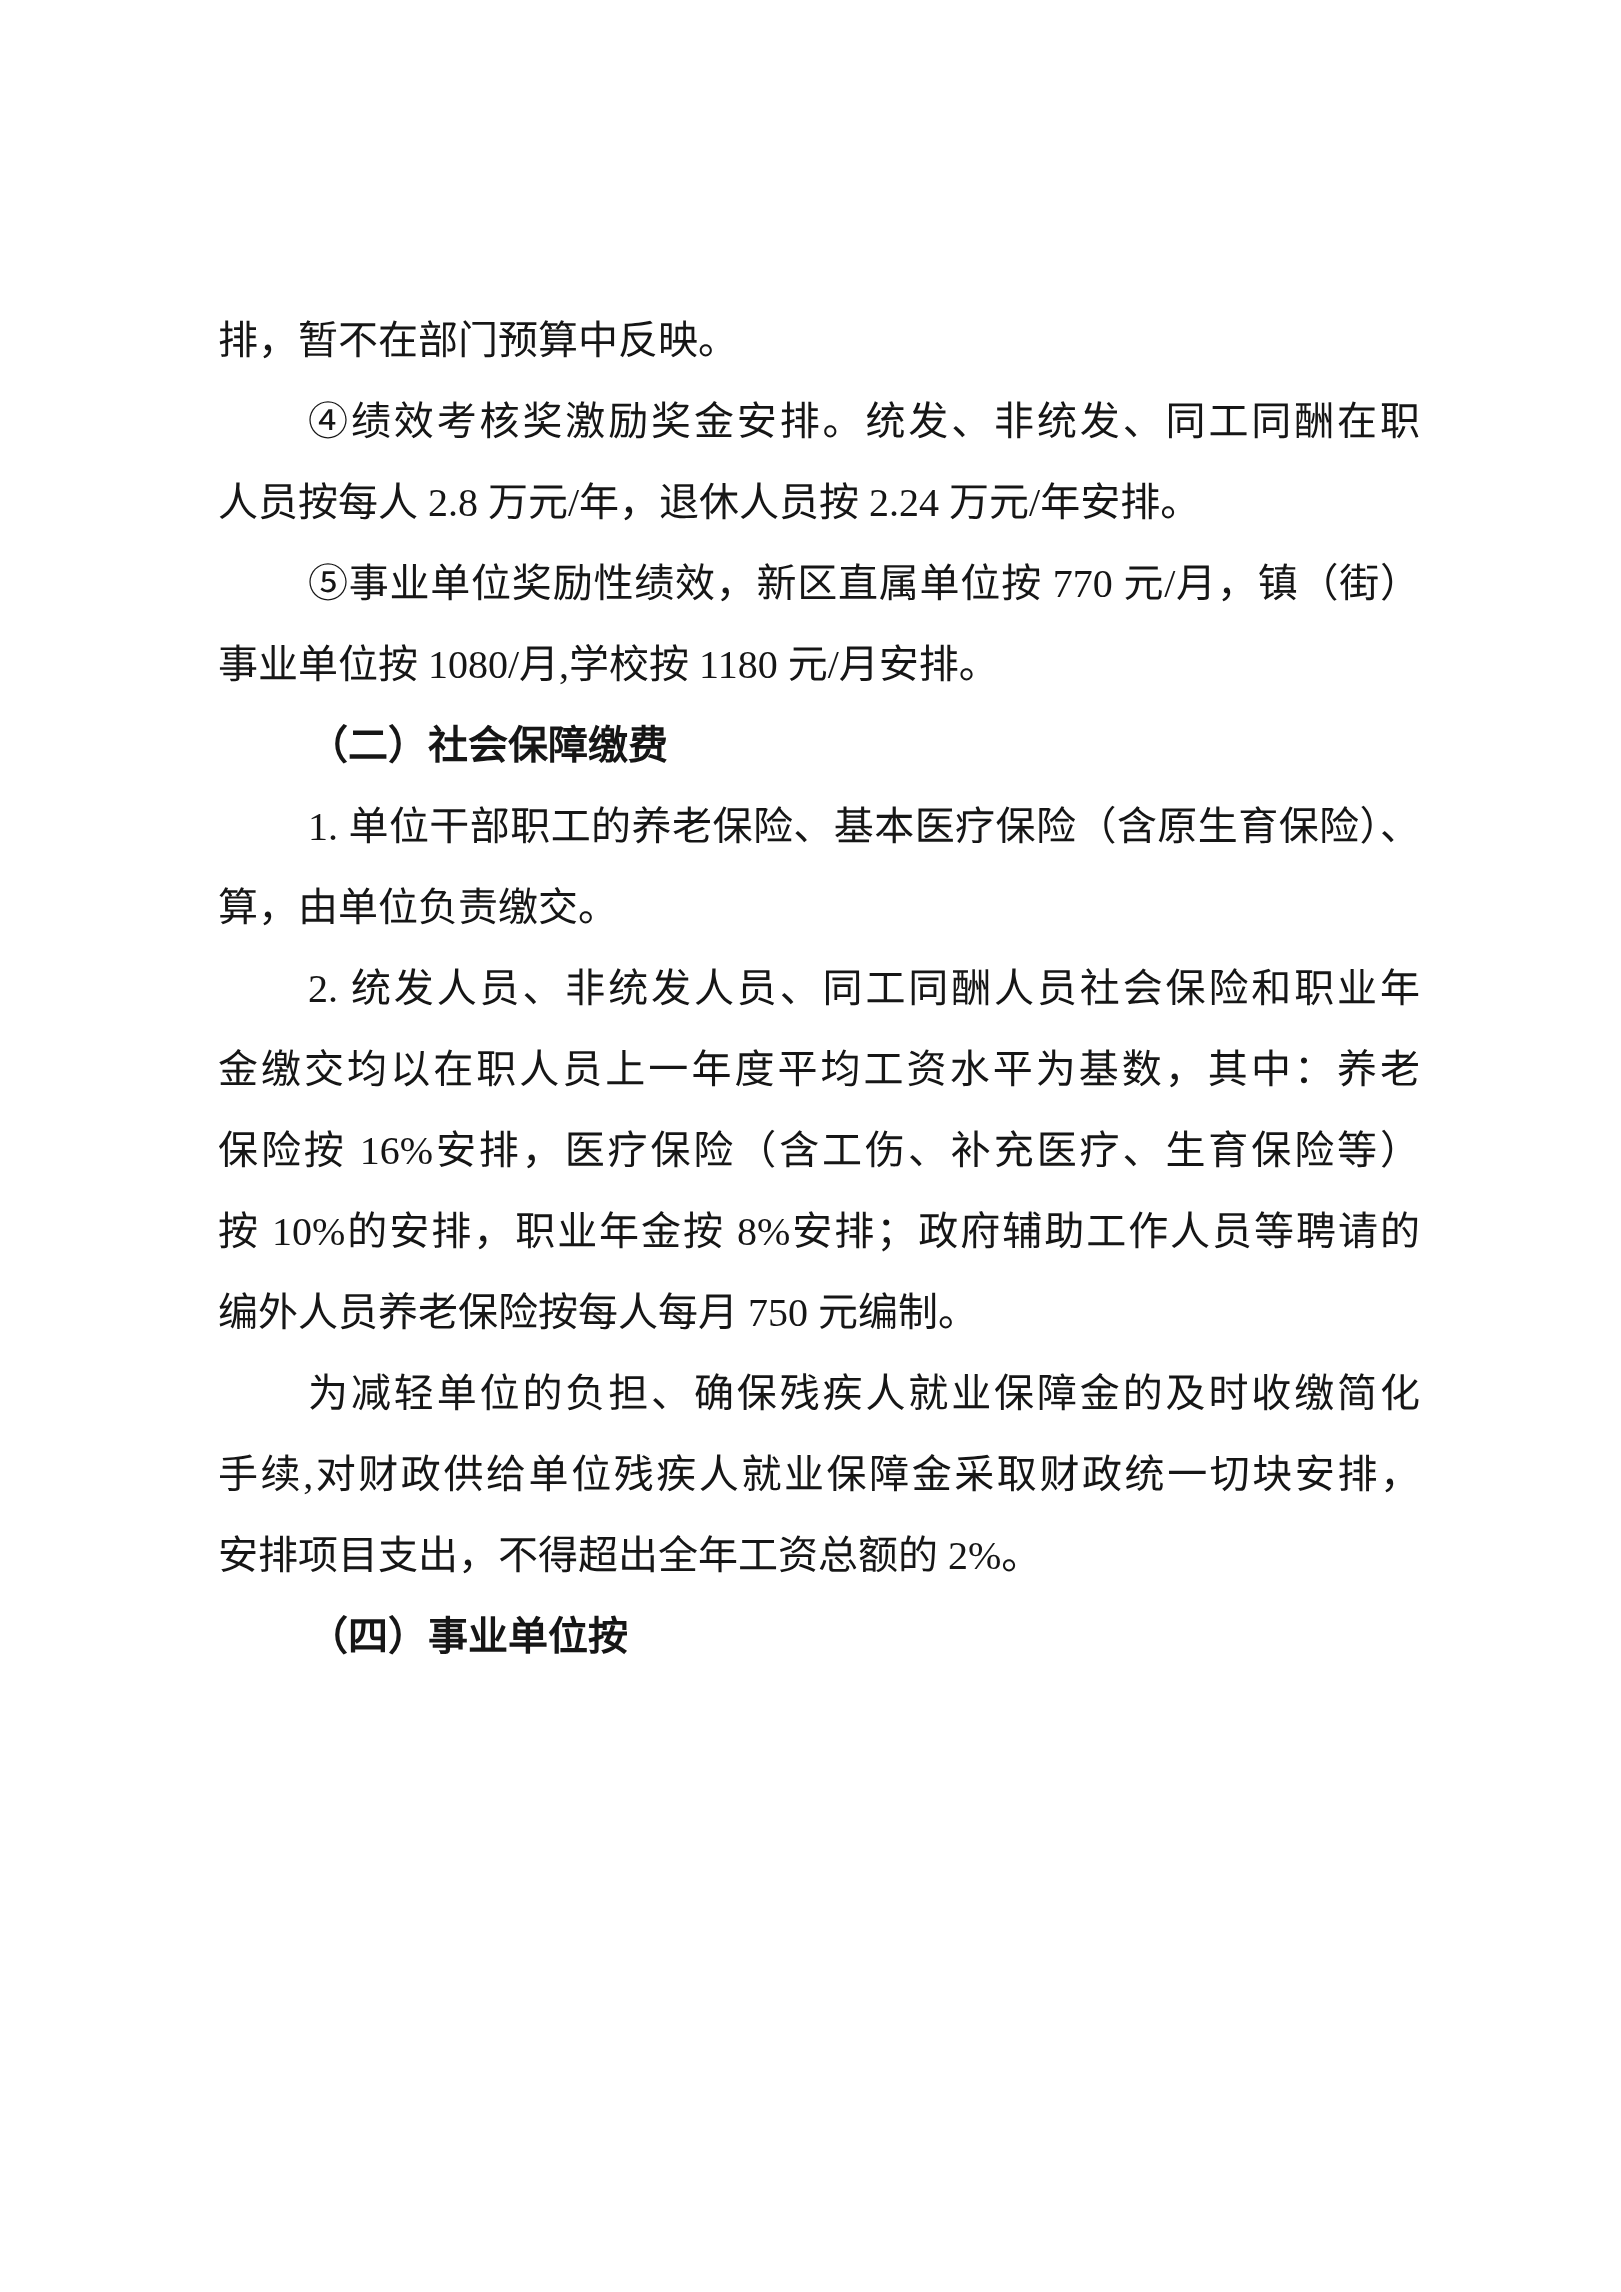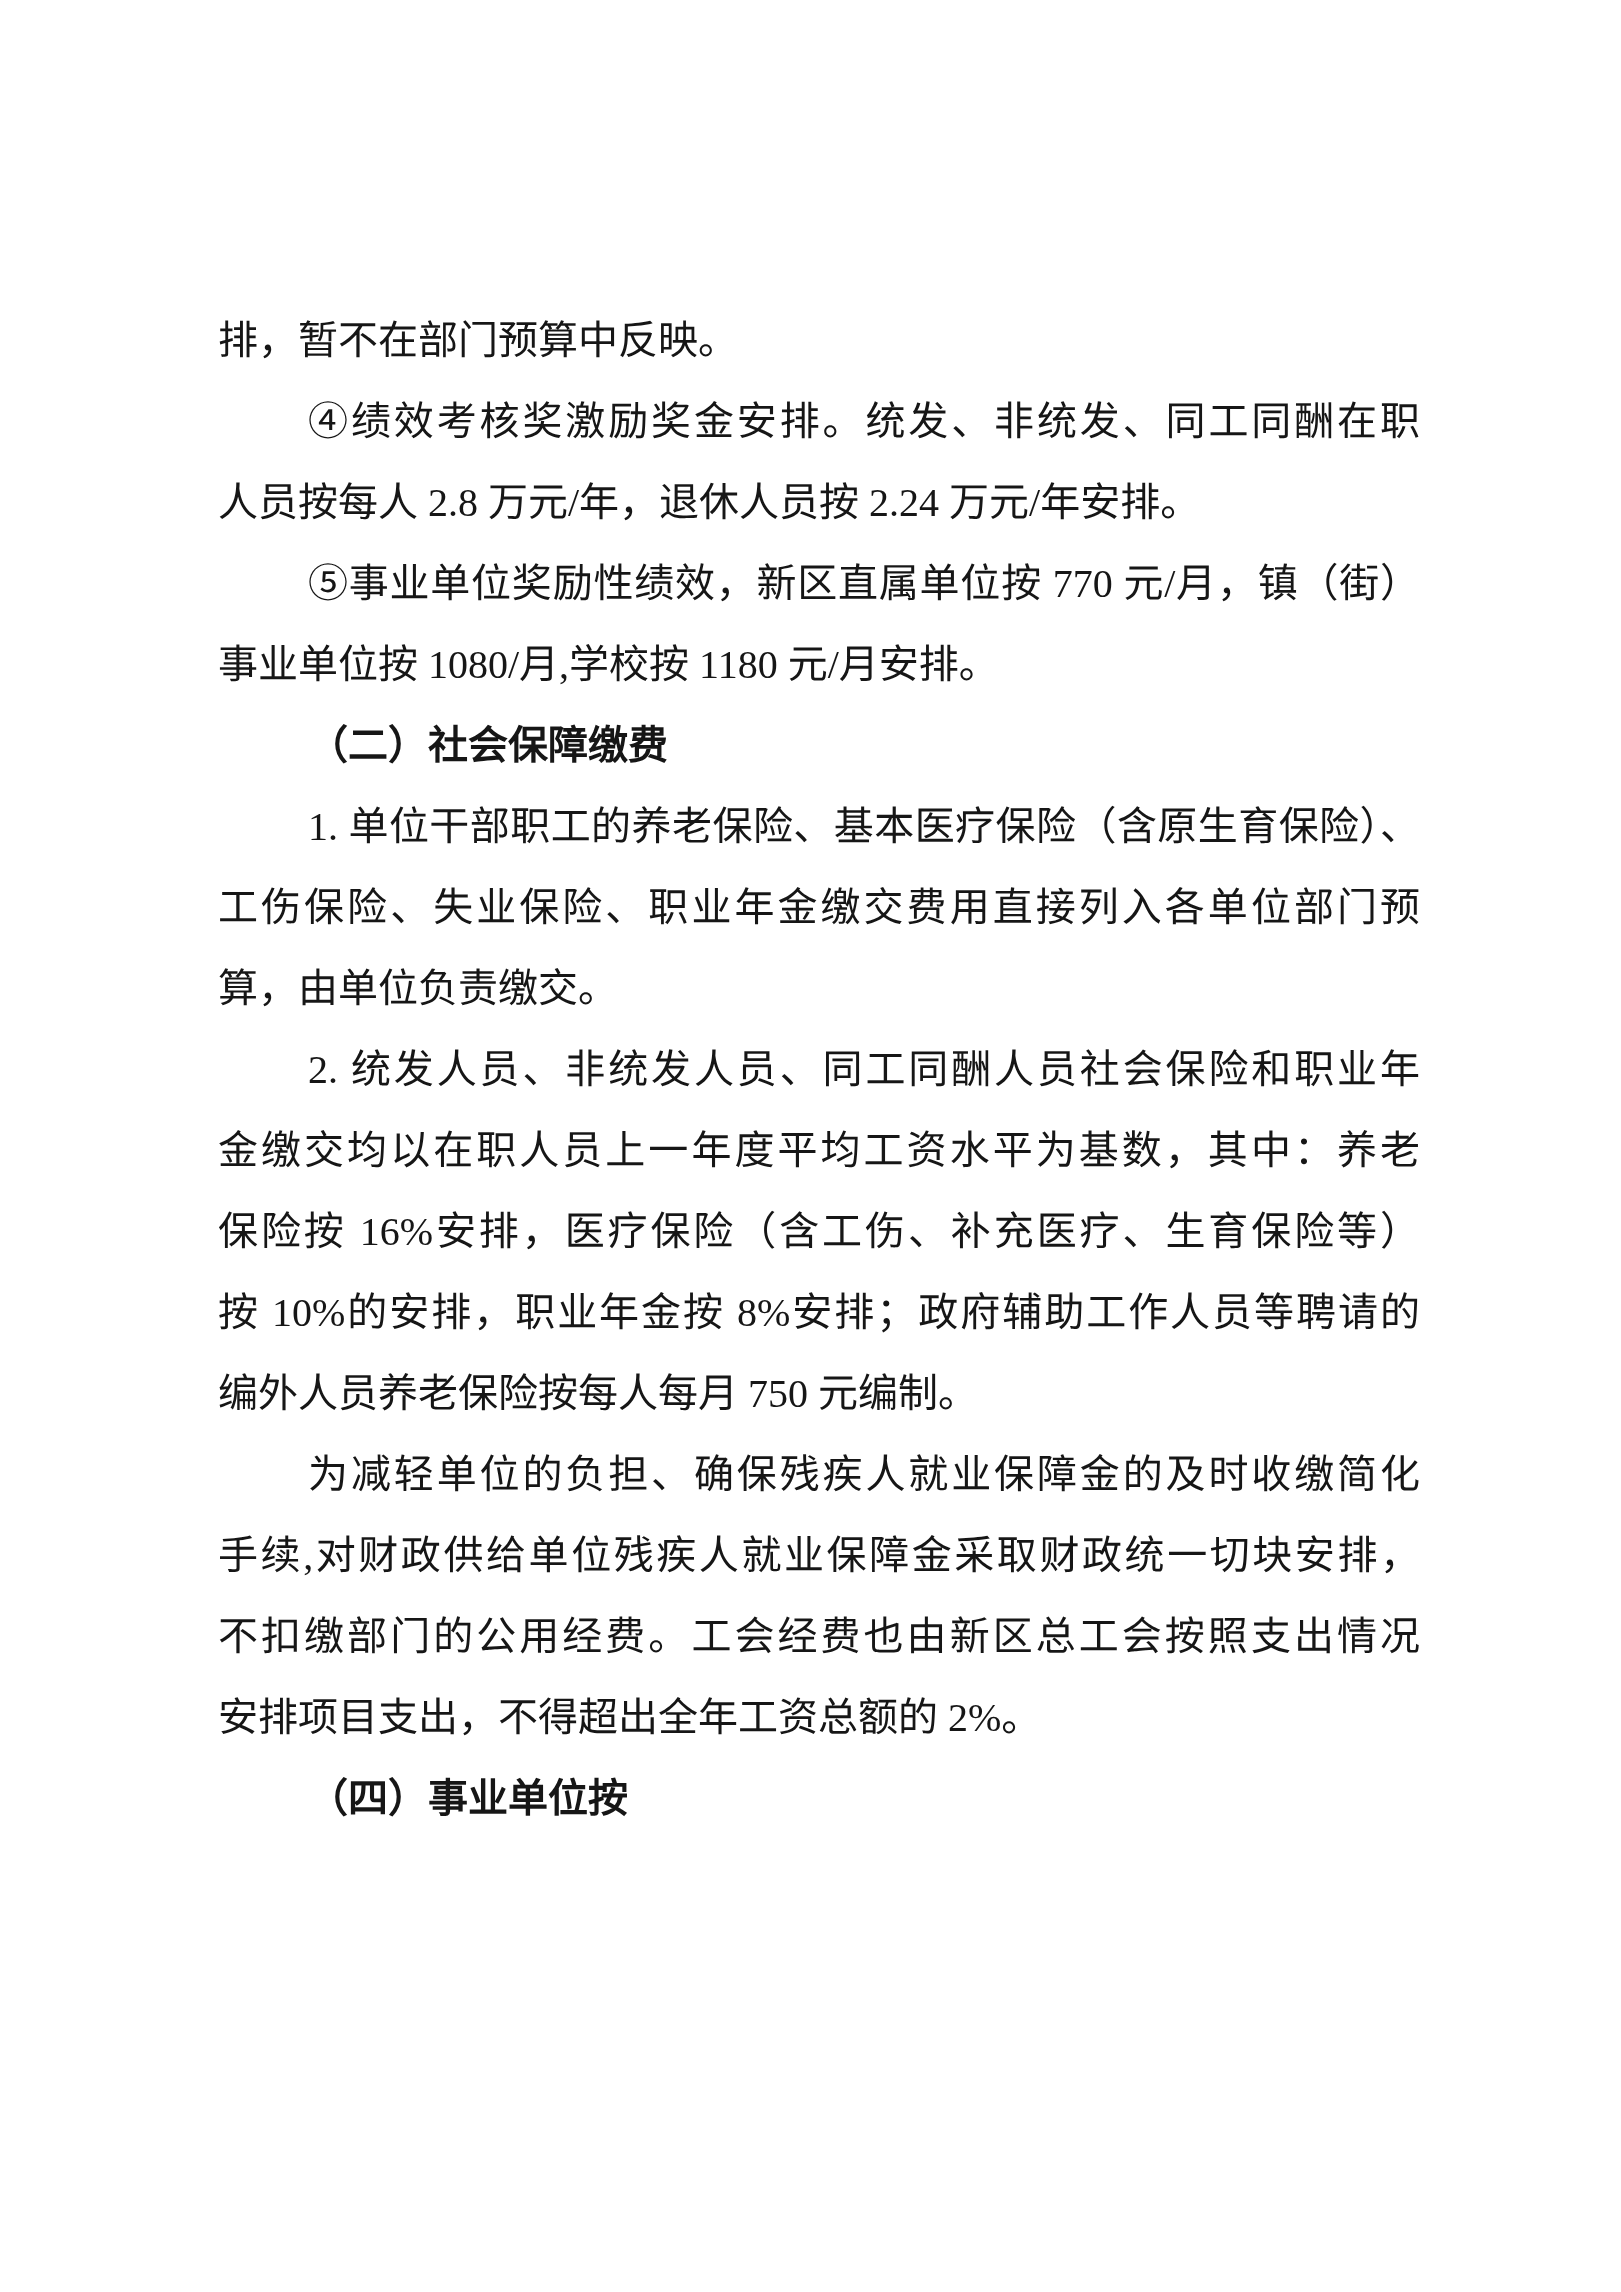--- a/index.html
+++ b/index.html
@@ -47,27 +47,25 @@
 
 <div class="page">
   <div class="content" style="color: rgb(22, 22, 22);">
       <div class="line">排，暂不在部门预算中反映。</div>
       <div class="line indent just">④绩效考核奖激励奖金安排。统发、非统发、同工同酬在职</div>
       <div class="line">人员按每人 2.8 万元/年，退休人员按 2.24 万元/年安排。</div>
       <div class="line indent just">⑤事业单位奖励性绩效，新区直属单位按 770 元/月，镇（街）</div>
       <div class="line">事业单位按 1080/月,学校按 1180 元/月安排。</div>
       <div class="line indent heading">（二）社会保障缴费</div>
       <div class="line indent just">1. 单位干部职工的养老保险、基本医疗保险（含原生育保险）、</div>
-      <div class="line just">工伤保险、失业保险、职业年金缴交费用直接列入各单位部门预</div>
       <div class="line">算，由单位负责缴交。</div>
       <div class="line indent just">2. 统发人员、非统发人员、同工同酬人员社会保险和职业年</div>
       <div class="line just">金缴交均以在职人员上一年度平均工资水平为基数，其中：养老</div>
       <div class="line just">保险按 16%安排，医疗保险（含工伤、补充医疗、生育保险等）</div>
       <div class="line just">按 10%的安排，职业年金按 8%安排；政府辅助工作人员等聘请的</div>
       <div class="line">编外人员养老保险按每人每月 750 元编制。</div>
       <div class="line indent just">为减轻单位的负担、确保残疾人就业保障金的及时收缴简化</div>
       <div class="line just">手续,对财政供给单位残疾人就业保障金采取财政统一切块安排，</div>
-      <div class="line just">不扣缴部门的公用经费。工会经费也由新区总工会按照支出情况</div>
       <div class="line">安排项目支出，不得超出全年工资总额的 2%。</div>
       <div class="line indent heading">（四）事业单位按</div>
     </div>
 </div>
 
 
 </body></html>

